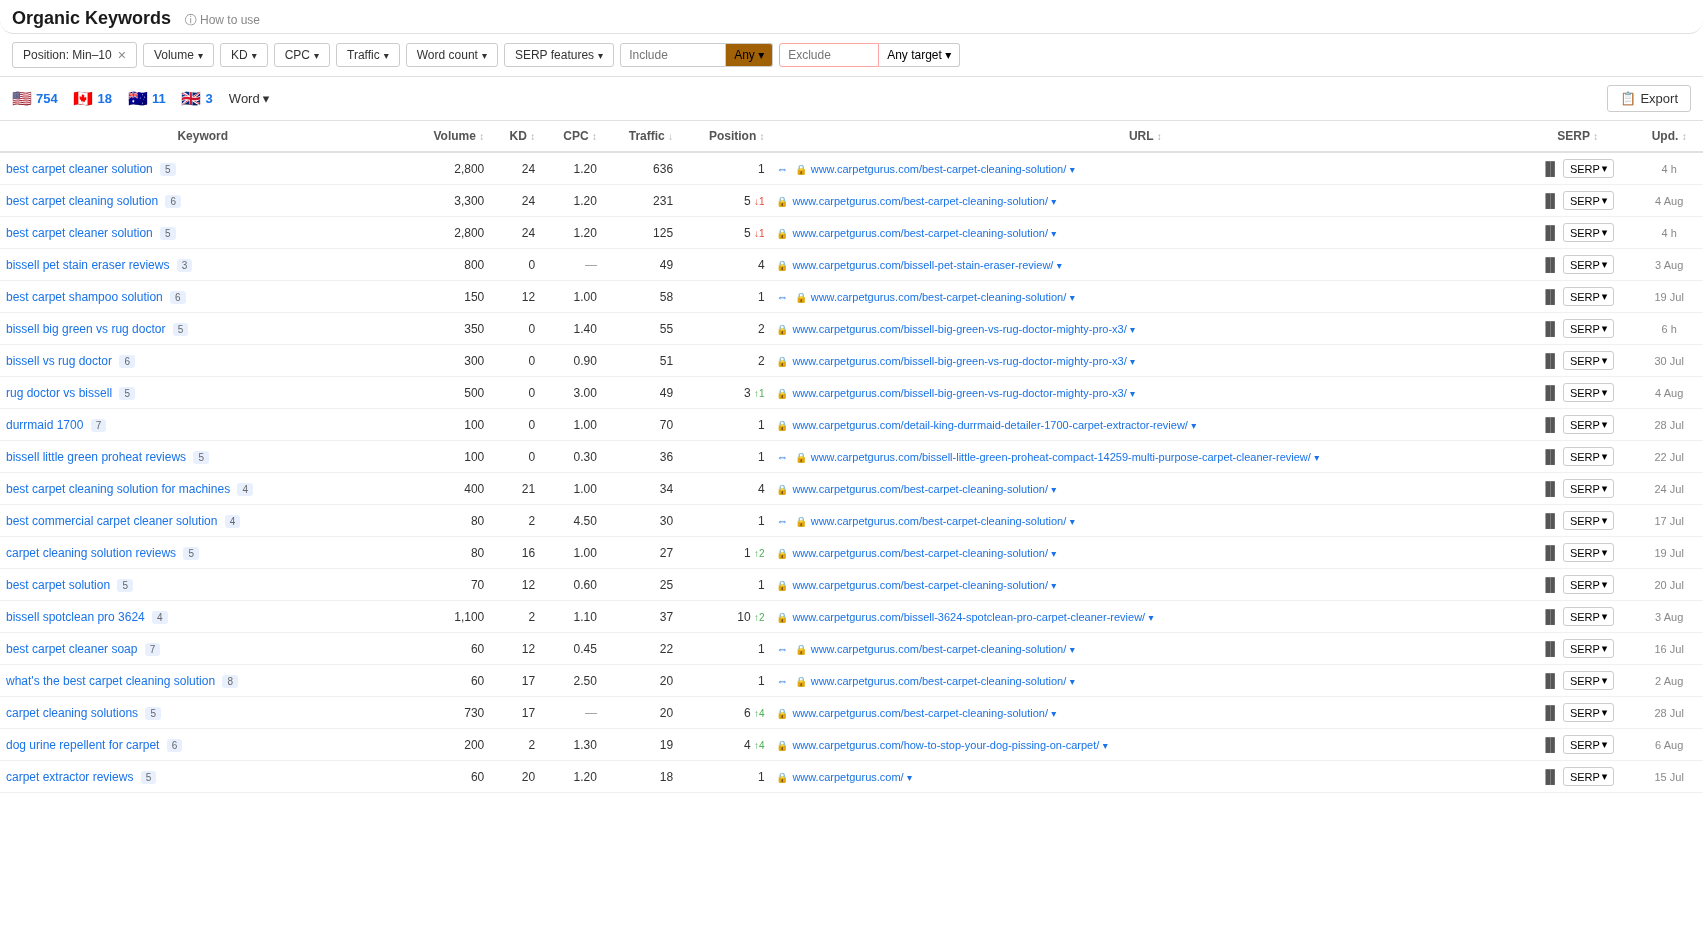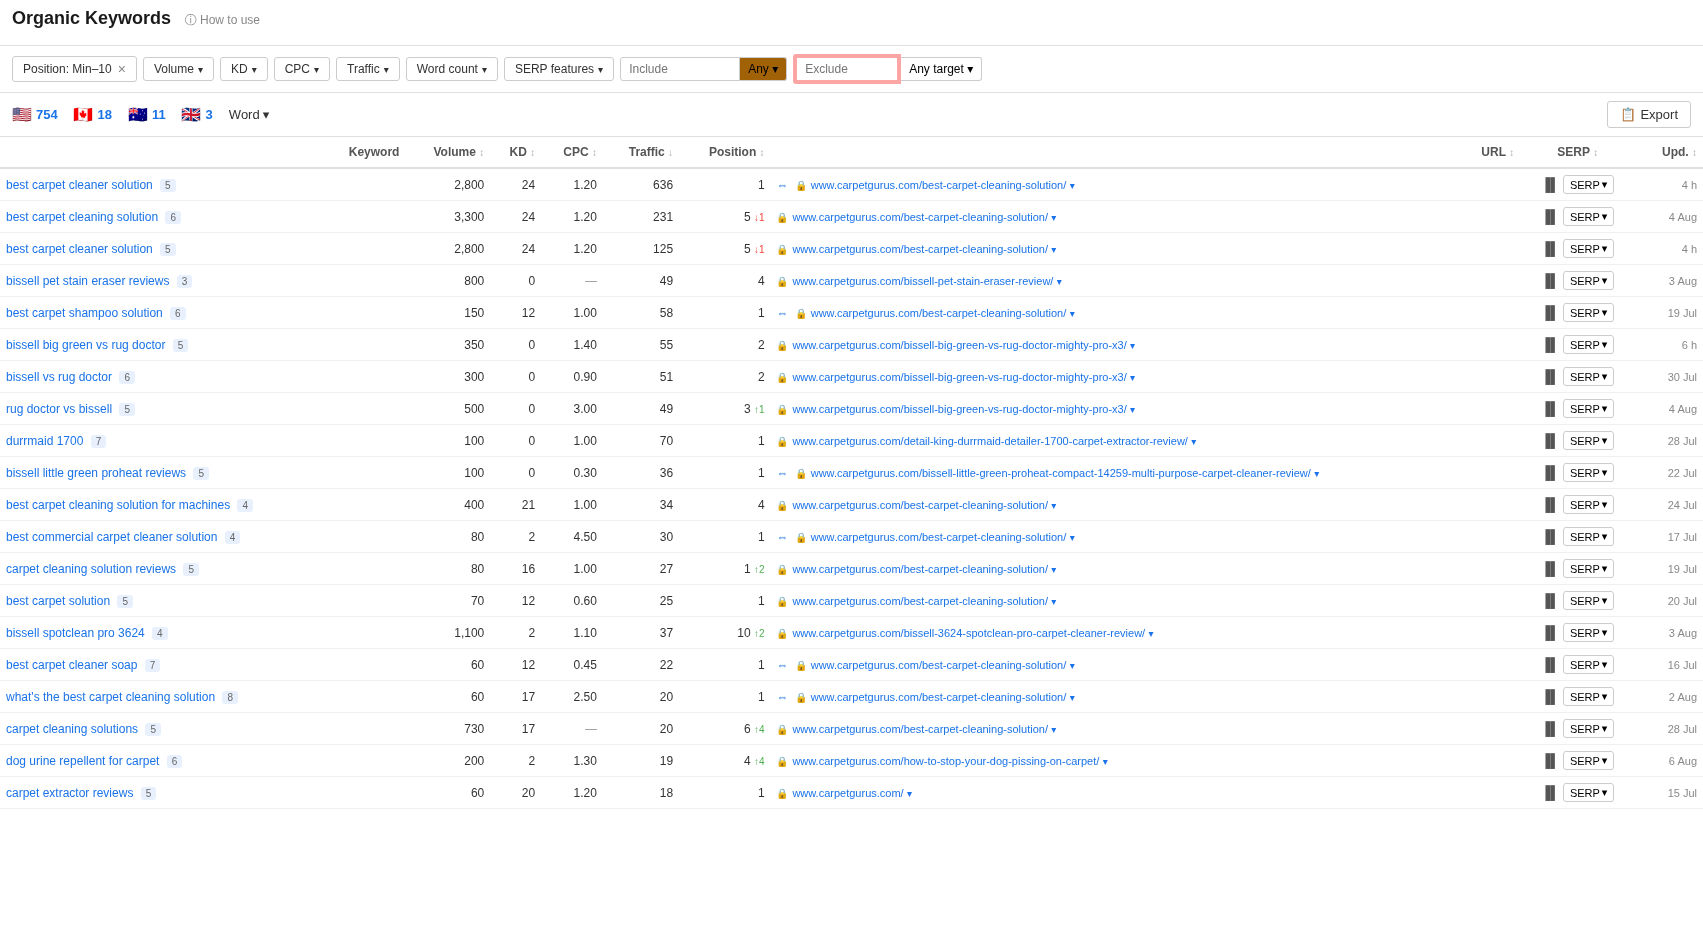--- a/index.html
+++ b/index.html
@@ -1,60 +1,60 @@
 <!DOCTYPE html>
 <html><head>
   <meta charset="utf-8">
   <style>
     * { box-sizing: border-box; margin: 0; padding: 0; }
     body { font-family: Arial, sans-serif; font-size: 13px; color: #333; background: #fff; }
     
-    .page-header { padding: 8px 12px 16px; border-bottom: 1px solid #e0e0e0; }
+    .page-header { padding: 8px 12px 4px; border-bottom: 1px solid #e0e0e0; border-radius: 14px; }
     .page-title { font-size: 18px; font-weight: bold; color: #1a1a1a; display: inline-block; }
     
     .filter-bar { display: flex; align-items: center; padding: 8px 12px; gap: 6px; border-bottom: 1px solid #e0e0e0; flex-wrap: wrap; }
     .filter-btn {
       display: inline-flex; align-items: center; gap: 4px;
       border: 1px solid #ccc; background: #fff; padding: 4px 10px;
       border-radius: 3px; cursor: pointer; font-size: 12px; color: #333;
     }
     .filter-btn .remove { color: #888; font-size: 14px; margin-left: 2px; cursor: pointer; }
     .filter-btn .arrow { font-size: 10px; }
     .include-exclude { display: flex; align-items: center; gap: 0; }
     .include-input {
       border: 1px solid #ccc; padding: 4px 8px; font-size: 12px;
-      border-radius: 3px 0 0 3px; width: 120px; outline: none;
+      border-radius: 3px 0 0 3px; width: 106px; outline: none;
     }
     .any-btn {
       border: 1px solid #ccc; border-left: none; background: #a16207; padding: 4px 8px;
       font-size: 12px; cursor: pointer; border-radius: 0 3px 3px 0;
     }
     .exclude-input {
-      border: 4px solid #fca5a5; padding: 4px 8px; font-size: 12px;
-      border-radius: 3px 0 0 3px; width: 108px; outline: none; margin-left: 6px;
+      border: 1px solid #fca5a5; padding: 4px 8px; font-size: 12px;
+      border-radius: 3px 0 0 3px; width: 100px; outline: none; margin-left: 6px;
     }
     .any-target-btn {
       border: 1px solid #ccc; border-left: none; background: #fff; padding: 4px 8px;
       font-size: 12px; cursor: pointer; border-radius: 0 3px 3px 0;
     }
     
     .country-bar { display: flex; align-items: center; padding: 8px 12px; gap: 16px; border-bottom: 1px solid #e0e0e0; }
     .country-item { display: flex; align-items: center; gap: 4px; font-size: 13px; cursor: pointer; }
     .country-count { font-weight: bold; color: #1a73e8; }
     .more-btn { display: flex; align-items: center; gap: 3px; cursor: pointer; font-size: 13px; color: #333; }
     .export-btn {
       margin-left: auto; display: flex; align-items: center; gap: 4px;
       border: 1px solid #ccc; background: #fff; padding: 5px 12px;
       border-radius: 3px; cursor: pointer; font-size: 13px; color: #333;
     }
     
     .table-container { overflow-x: auto; }
     table { width: 100%; border-collapse: collapse; }
     thead th {
-      padding: 8px 6px; text-align: right; font-size: 12px; font-weight: bold;
+      padding: 8px 6px; text-align: center; font-size: 12px; font-weight: bold;
       color: #555; border-bottom: 2px solid #e0e0e0; white-space: nowrap;
       background: #fff; position: sticky; top: 0;
     }
     thead th .sort-icon { font-size: 10px; color: #aaa; }
     tbody tr { border-bottom: 1px solid #f0f0f0; }
     tbody td { padding: 6px 6px; font-size: 12px; vertical-align: middle; }
     
     .keyword-link { color: #1a73e8; text-decoration: none; }
     .word-count-badge {
       display: inline-block; background: #e8f0fe; color: #666; font-size: 10px;
@@ -72,21 +72,21 @@
     .upd-text { font-size: 11px; color: #888; white-space: nowrap; }
     
     .num { text-align: right; }
     .td-vol { text-align: right; min-width: 50px; }
     .td-kd { text-align: right; min-width: 30px; }
     .td-cpc { text-align: right; min-width: 40px; }
     .td-traffic { text-align: right; min-width: 55px; }
     .td-pos { text-align: right; min-width: 55px; }
     .td-url { min-width: 380px; }
     .td-serp { text-align: center; min-width: 60px; }
-    .td-upd { text-align: right; min-width: 50px; }
+    .td-upd { text-align: center; min-width: 50px; }
     .td-kw { min-width: 300px; }
     
     .flag { font-size: 16px; }
     
     .dash { color: #999; }
   </style>
 </head>
 <body>
 
 <div class="page-header">

